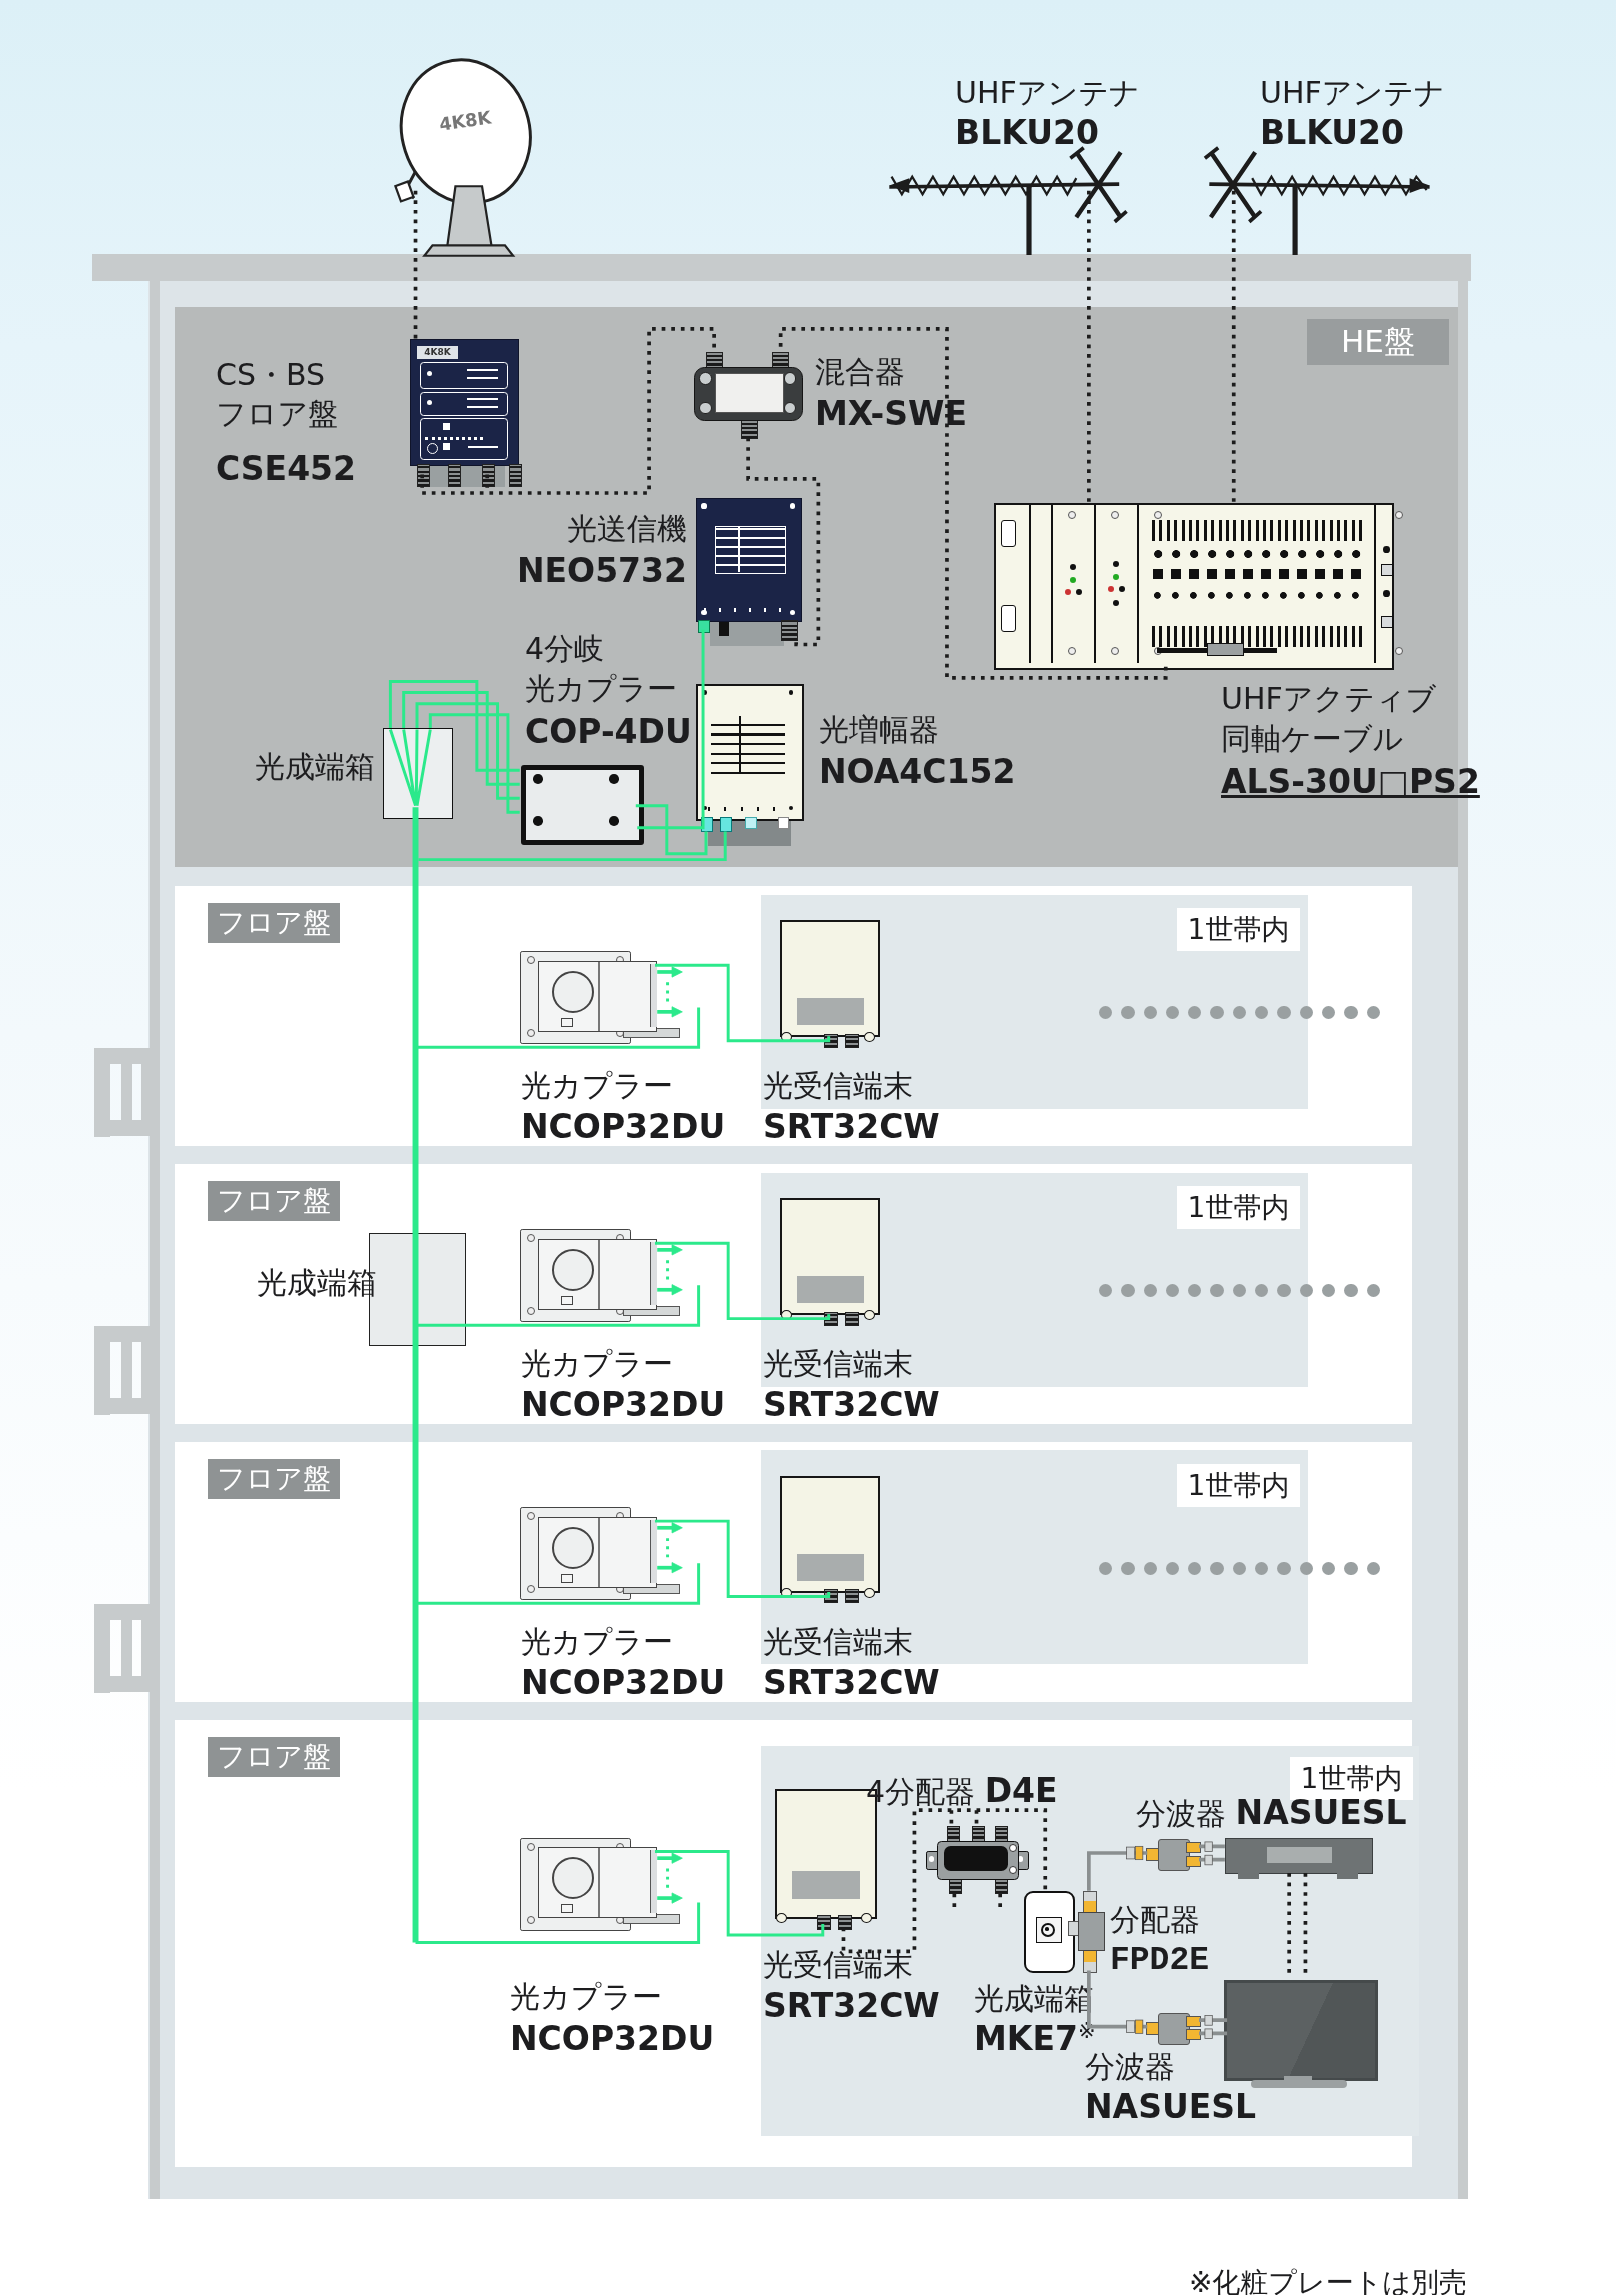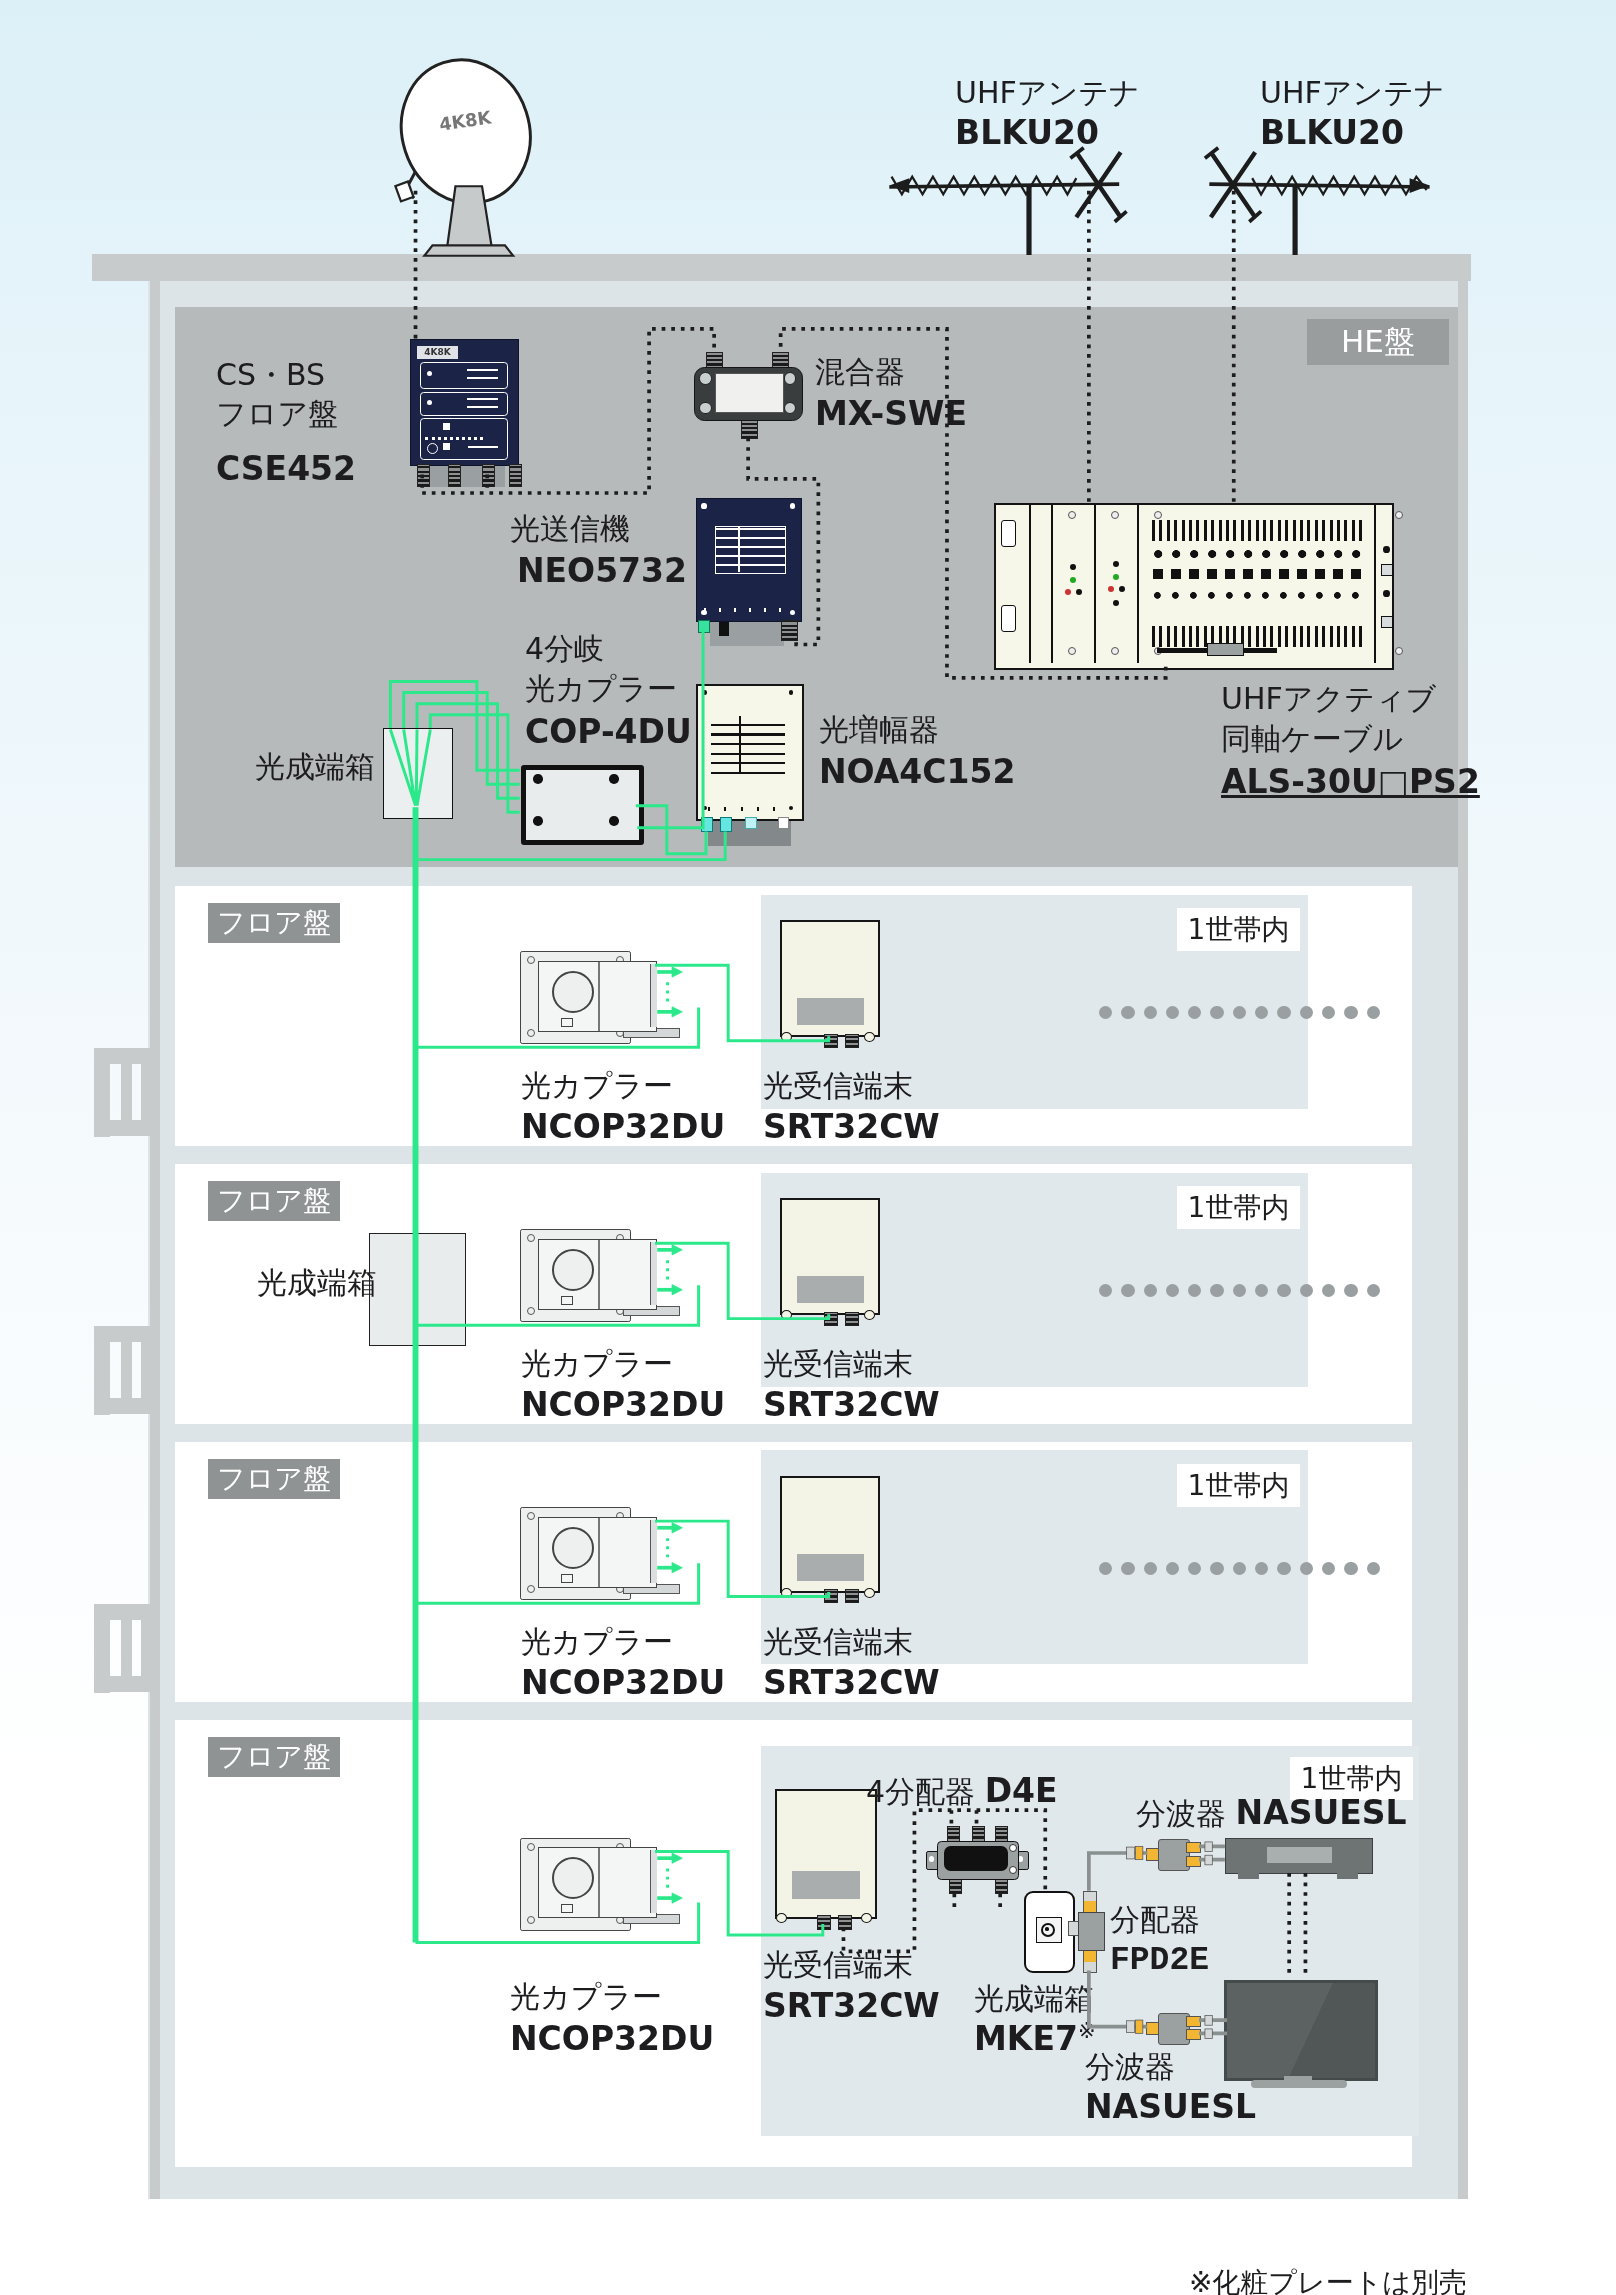--- a/index.html
+++ b/index.html
@@ -122,21 +122,21 @@
     <div class="wscrew" style="left:4.4px;top:111px;"></div>
       <div class="wscrew" style="left:93px;top:111px;"></div>
     <div class="abs" style="left:18px;top:27px;width:69px;height:46px;border:1.5px solid #fff;
          background:repeating-linear-gradient(0deg,transparent 0 7.4px,#fff 7.4px 9px);"></div>
     <div class="abs" style="left:41px;top:27px;width:1.5px;height:46px;background:#fff;"></div>
     <div class="abs" style="left:7.4px;top:109px;width:87px;height:3.7px;background:repeating-linear-gradient(90deg,#fff 0 2.2px,transparent 2.2px 15px);"></div>
   </div>
   <div class="dev" style="left:698px;top:620px;width:10.4px;height:11px;background:#39e0a0;border:0.7px solid #0a7a4e;"></div>
   <div class="dev" style="left:719px;top:622px;width:10.4px;height:14px;background:#111;"></div>
   <div class="dev ridge-v" style="left:781px;top:620px;width:15px;height:19px;"></div>
-  <div class="lbl" style="left:510px;top:510px;width:177px;">光送信機</div>
+  <div class="lbl" style="left:510px;top:510px;width:177px;text-align:right;">光送信機</div>
   <div class="lbl lbl-b" style="left:510px;top:550px;width:177px;text-align:right;">NEO5732</div>
 
   <div class="dev cream" style="left:994px;top:503px;width:396px;height:163px;">
     <div class="abs" style="left:5.2px;top:15px;width:13.3px;height:25px;background:#fff;border:1.5px solid #111;border-radius:3px;"></div>
     <div class="abs" style="left:5.2px;top:100px;width:13.3px;height:25px;background:#fff;border:1.5px solid #111;border-radius:3px;"></div>
     <div class="abs" style="left:33px;top:0;width:1.5px;height:158px;background:#111;"></div>
     <div class="abs" style="left:55px;top:0;width:1.5px;height:158px;background:#111;"></div>
     <div class="abs" style="left:98px;top:0;width:1.5px;height:158px;background:#111;"></div>
     <div class="abs" style="left:141px;top:0;width:1.5px;height:158px;background:#111;"></div>
     <div class="abs" style="left:378px;top:0;width:1.5px;height:158px;background:#111;"></div>

